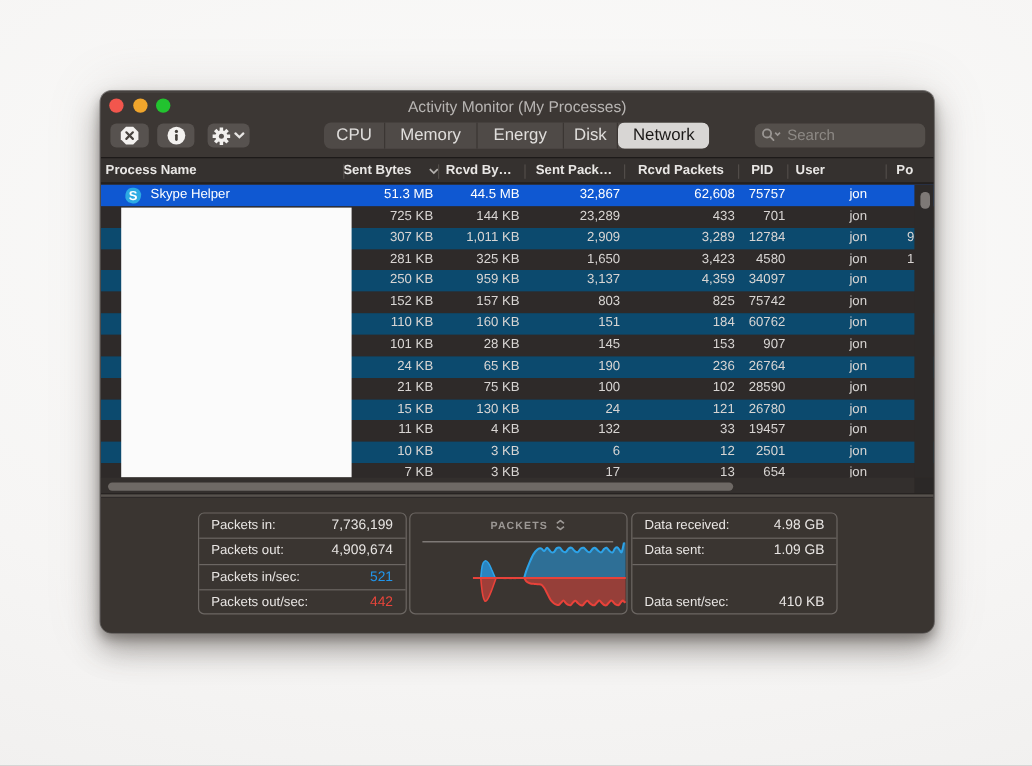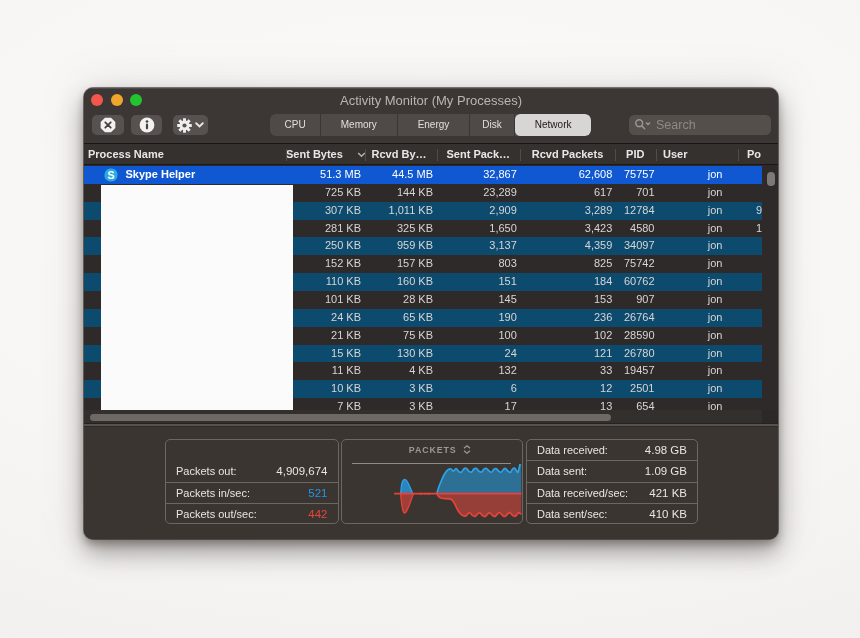--- a/index.html
+++ b/index.html
@@ -1,28 +1,28 @@
 <!DOCTYPE html>
 <html><head><meta charset="utf-8"><title>Activity Monitor</title><style>
 *{margin:0;padding:0;box-sizing:border-box}
 html,body{width:860px;height:638px;overflow:hidden}
 body{position:relative;font-family:"Liberation Sans",sans-serif;
  background:radial-gradient(130% 95% at 50% 32%,#fbfbfa 0%,#f6f5f4 55%,#eeedec 100%)}
-#win{position:absolute;left:84px;top:88px;width:694px;height:451px;border-radius:9px;
+#win{position:absolute;left:84px;top:76px;width:694px;height:451px;border-radius:9px;
  background:#2e2a29;overflow:hidden;
  box-shadow:0 0 0 1px rgba(30,26,24,.55),0 14px 24px rgba(62,56,51,.42),0 5px 9px rgba(55,50,46,.40),0 0 45px rgba(120,112,105,.18)}
 #chrome{position:absolute;left:0;top:0;width:694px;height:55px;background:#3c3734;
  box-shadow:inset 0 1px 0 rgba(255,255,255,.10)}
 .tl{position:absolute;top:6.3px;width:12px;height:12px;border-radius:50%}
 #title{position:absolute;left:0;top:5px;width:694px;text-align:center;font-size:13px;color:#b8b5b3}
 .tbtn{position:absolute;top:26.8px;height:20.6px;background:#57524f;border-radius:5px;
  display:flex;align-items:center;justify-content:center}
 #seg{position:absolute;left:186.3px;top:26.3px;width:321.1px;height:21.6px;border-radius:6px;
  background:#4f4a47;display:flex;overflow:hidden}
-.sg{height:100%;font-size:10px;color:#e0dedc;text-align:center;line-height:21.6px;
+.sg{height:100%;font-size:14px;color:#e0dedc;text-align:center;line-height:21.6px;
  border-right:1px solid #3b3633}
 .sg:last-child{border-right:none}
 .sgsel{background:#d8d6d4;color:#1b1918;font-weight:400;border-radius:5.5px;border-right:none}
 #search{position:absolute;left:545px;top:26.7px;width:142px;height:20.4px;background:#544f4b;
  border-radius:5.5px;display:flex;align-items:center}
 #search span{color:#8d8985;font-size:12.5px;margin-left:4px}
 #sepline{position:absolute;left:0;top:54.6px;width:694px;height:1.4px;background:#191716}
 #hdr{position:absolute;left:0;top:56px;width:694px;height:21.4px;background:#35312f;
  border-bottom:1px solid #1b1918;font-size:11px;font-weight:bold;color:#e9e7e5}
 .hd{position:absolute;top:0;height:21.4px;line-height:21.4px}
@@ -30,21 +30,21 @@
 #rows{position:absolute;left:0;top:0;width:694px;height:321.7px;overflow:hidden}
 .r{position:absolute;left:0;width:694px;height:17.85px;font-size:11px;color:#d8d5d3}
 .ra{background:#2e2a29}
 .rb{background:#0c4a6e}
 .sel{background:#0f58d2;color:#fff}
 .r span{position:absolute;top:0;height:17.85px;line-height:17.85px;text-align:right}
 .c1{left:157px;width:120px}.c2{left:229px;width:120px}.c3{left:312.8px;width:120px}
 .c4{left:408.3px;width:120px}.c5{left:490.5px;width:80px}
 .c6{left:578.5px;width:60px;text-align:right}
 .c7{left:628px;width:50px}
-.pname{left:41.5px;width:150px;text-align:left!important;font-weight:bold}
+.pname{left:41.5px;width:150px;text-align:left!important;font-weight:normal}
 .sky{position:absolute;left:18.5px;top:1.2px}
 #wrect{position:absolute;left:17px;top:97.4px;width:191.5px;height:224.3px;background:#fbfbfb}
 #vtrack{position:absolute;left:678px;top:77.9px;width:16px;height:243.8px;background:#2d2a29}
 #vthumb{position:absolute;left:683px;top:84px;width:7.6px;height:14.4px;border-radius:3.8px;background:#7e7976}
 #hstrip{position:absolute;left:0;top:321.7px;width:694px;height:13.3px;background:#332f2d}#vtrackext{position:absolute;left:678px;top:321.7px;width:16px;height:13.3px;background:#2b2827}#splitl{position:absolute;left:0;top:335px;width:694px;height:1.2px;background:#262221}#splitter{position:absolute;left:0;top:336.2px;width:694px;height:2.3px;background:#56514d}
 #hthumb{position:absolute;left:6px;top:325.7px;width:521px;height:7.7px;border-radius:3.9px;background:#6e6965}
 #panel{position:absolute;left:0;top:338.5px;width:694px;height:112.5px;background:#3a3531}
 .box{position:absolute;top:12.5px;height:85px;border:1px solid #6c6763;border-radius:5px}
 .srow{position:absolute;left:0;width:100%;height:21.25px;font-size:11px;color:#e8e5e3;
  border-bottom:1px solid #6c6763}
@@ -141,21 +141,21 @@
         <span class="c2">44.5 MB</span>
         <span class="c3">32,867</span>
         <span class="c4">62,608</span>
         <span class="c5">75757</span>
         <span class="c6">jon</span>
       </div>
 <div class="r ra" style="top:95.8px">
         <span class="c1">725 KB</span>
         <span class="c2">144 KB</span>
         <span class="c3">23,289</span>
-        <span class="c4">617</span>
+        <span class="c4">433</span>
         <span class="c5">701</span>
         <span class="c6">jon</span>
       </div>
 <div class="r rb" style="top:113.7px">
         <span class="c1">307 KB</span>
         <span class="c2">1,011 KB</span>
         <span class="c3">2,909</span>
         <span class="c4">3,289</span>
         <span class="c5">12784</span>
         <span class="c6">jon</span>
@@ -254,20 +254,24 @@
  </div>
  <div id="vtrack"></div>
  <div id="vthumb"></div>
  <div id="hstrip"></div>
  <div id="vtrackext"></div>
  <div id="splitl"></div>
  <div id="splitter"></div>
  <div id="hthumb"></div>
  <div id="panel">
   <div class="box" style="left:81px;width:173.5px">
+   <div class="srow" style="top:0">
+          <span class="sl">Packets in:</span>
+          <span class="sv">7,736,199</span>
+        </div>
    <div class="srow" style="top:21.25px">
           <span class="sl">Packets out:</span>
           <span class="sv">4,909,674</span>
         </div>
    <div class="srow" style="top:42.5px">
           <span class="sl">Packets in/sec:</span>
           <span class="sv blue">521</span>
         </div>
    <div class="srow nob" style="top:63.75px">
           <span class="sl">Packets out/sec:</span>
@@ -294,23 +298,19 @@
   </div>
   <div class="box" style="left:442px;width:172px">
    <div class="srow" style="top:0">
           <span class="sl">Data received:</span>
           <span class="sv">4.98 GB</span>
         </div>
    <div class="srow" style="top:21.25px">
           <span class="sl">Data sent:</span>
           <span class="sv">1.09 GB</span>
         </div>
-   <div class="srow" style="top:42.5px">
-          <span class="sl">Data received/sec:</span>
-          <span class="sv">421 KB</span>
-        </div>
    <div class="srow nob" style="top:63.75px">
           <span class="sl">Data sent/sec:</span>
           <span class="sv">410 KB</span>
         </div>
   </div>
  </div>
 </div>
 
 </body></html>

